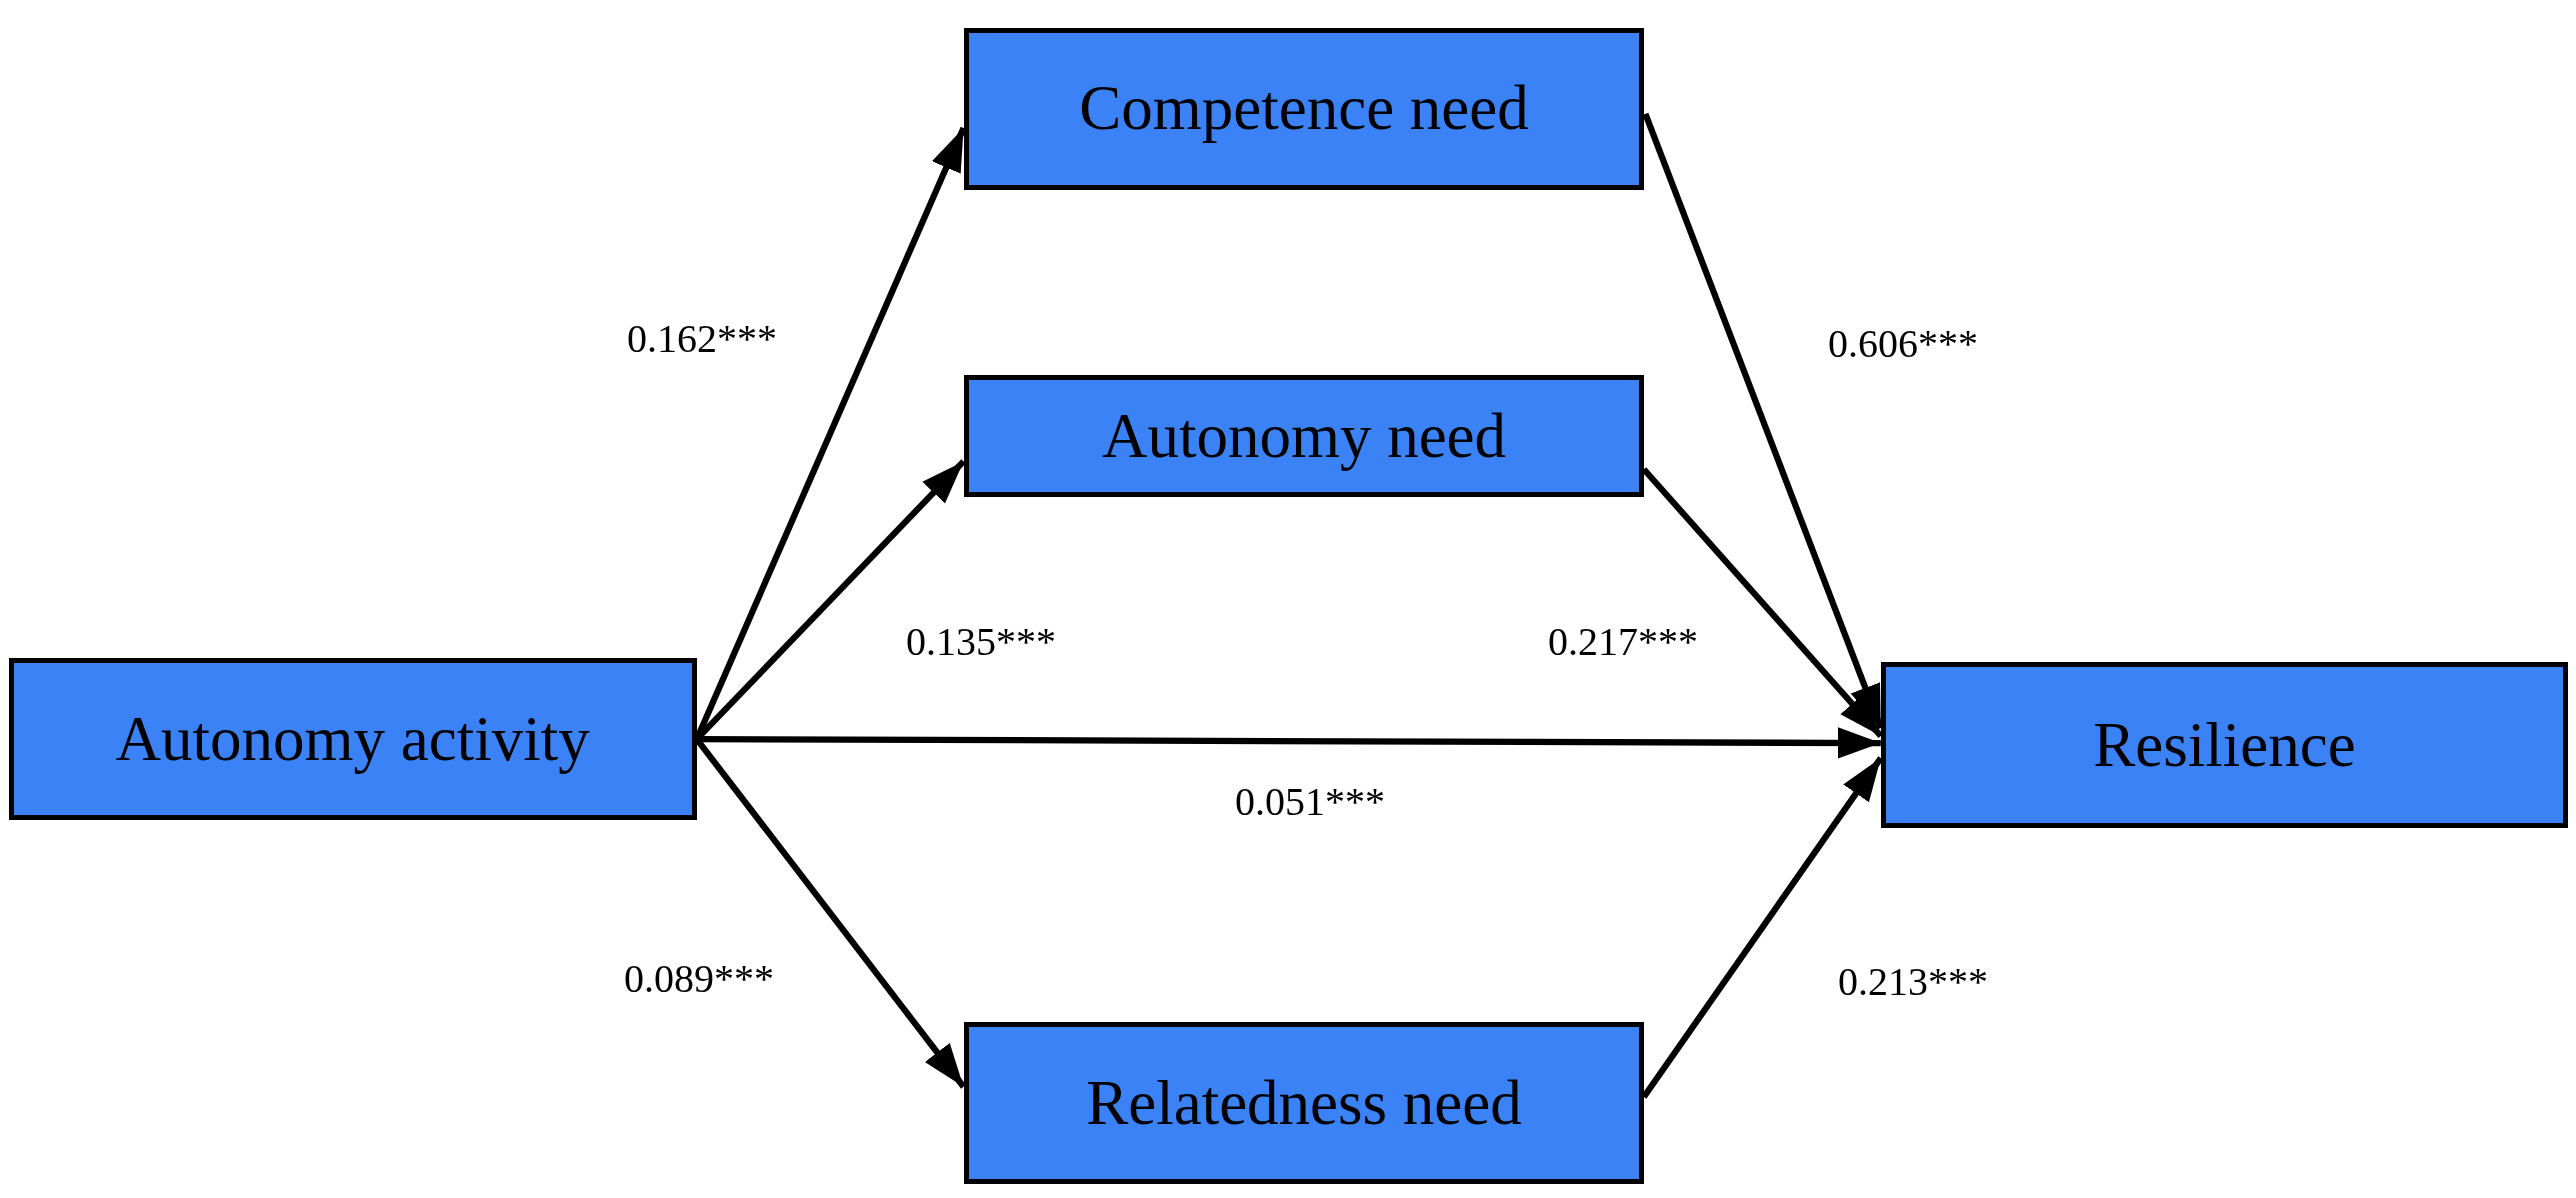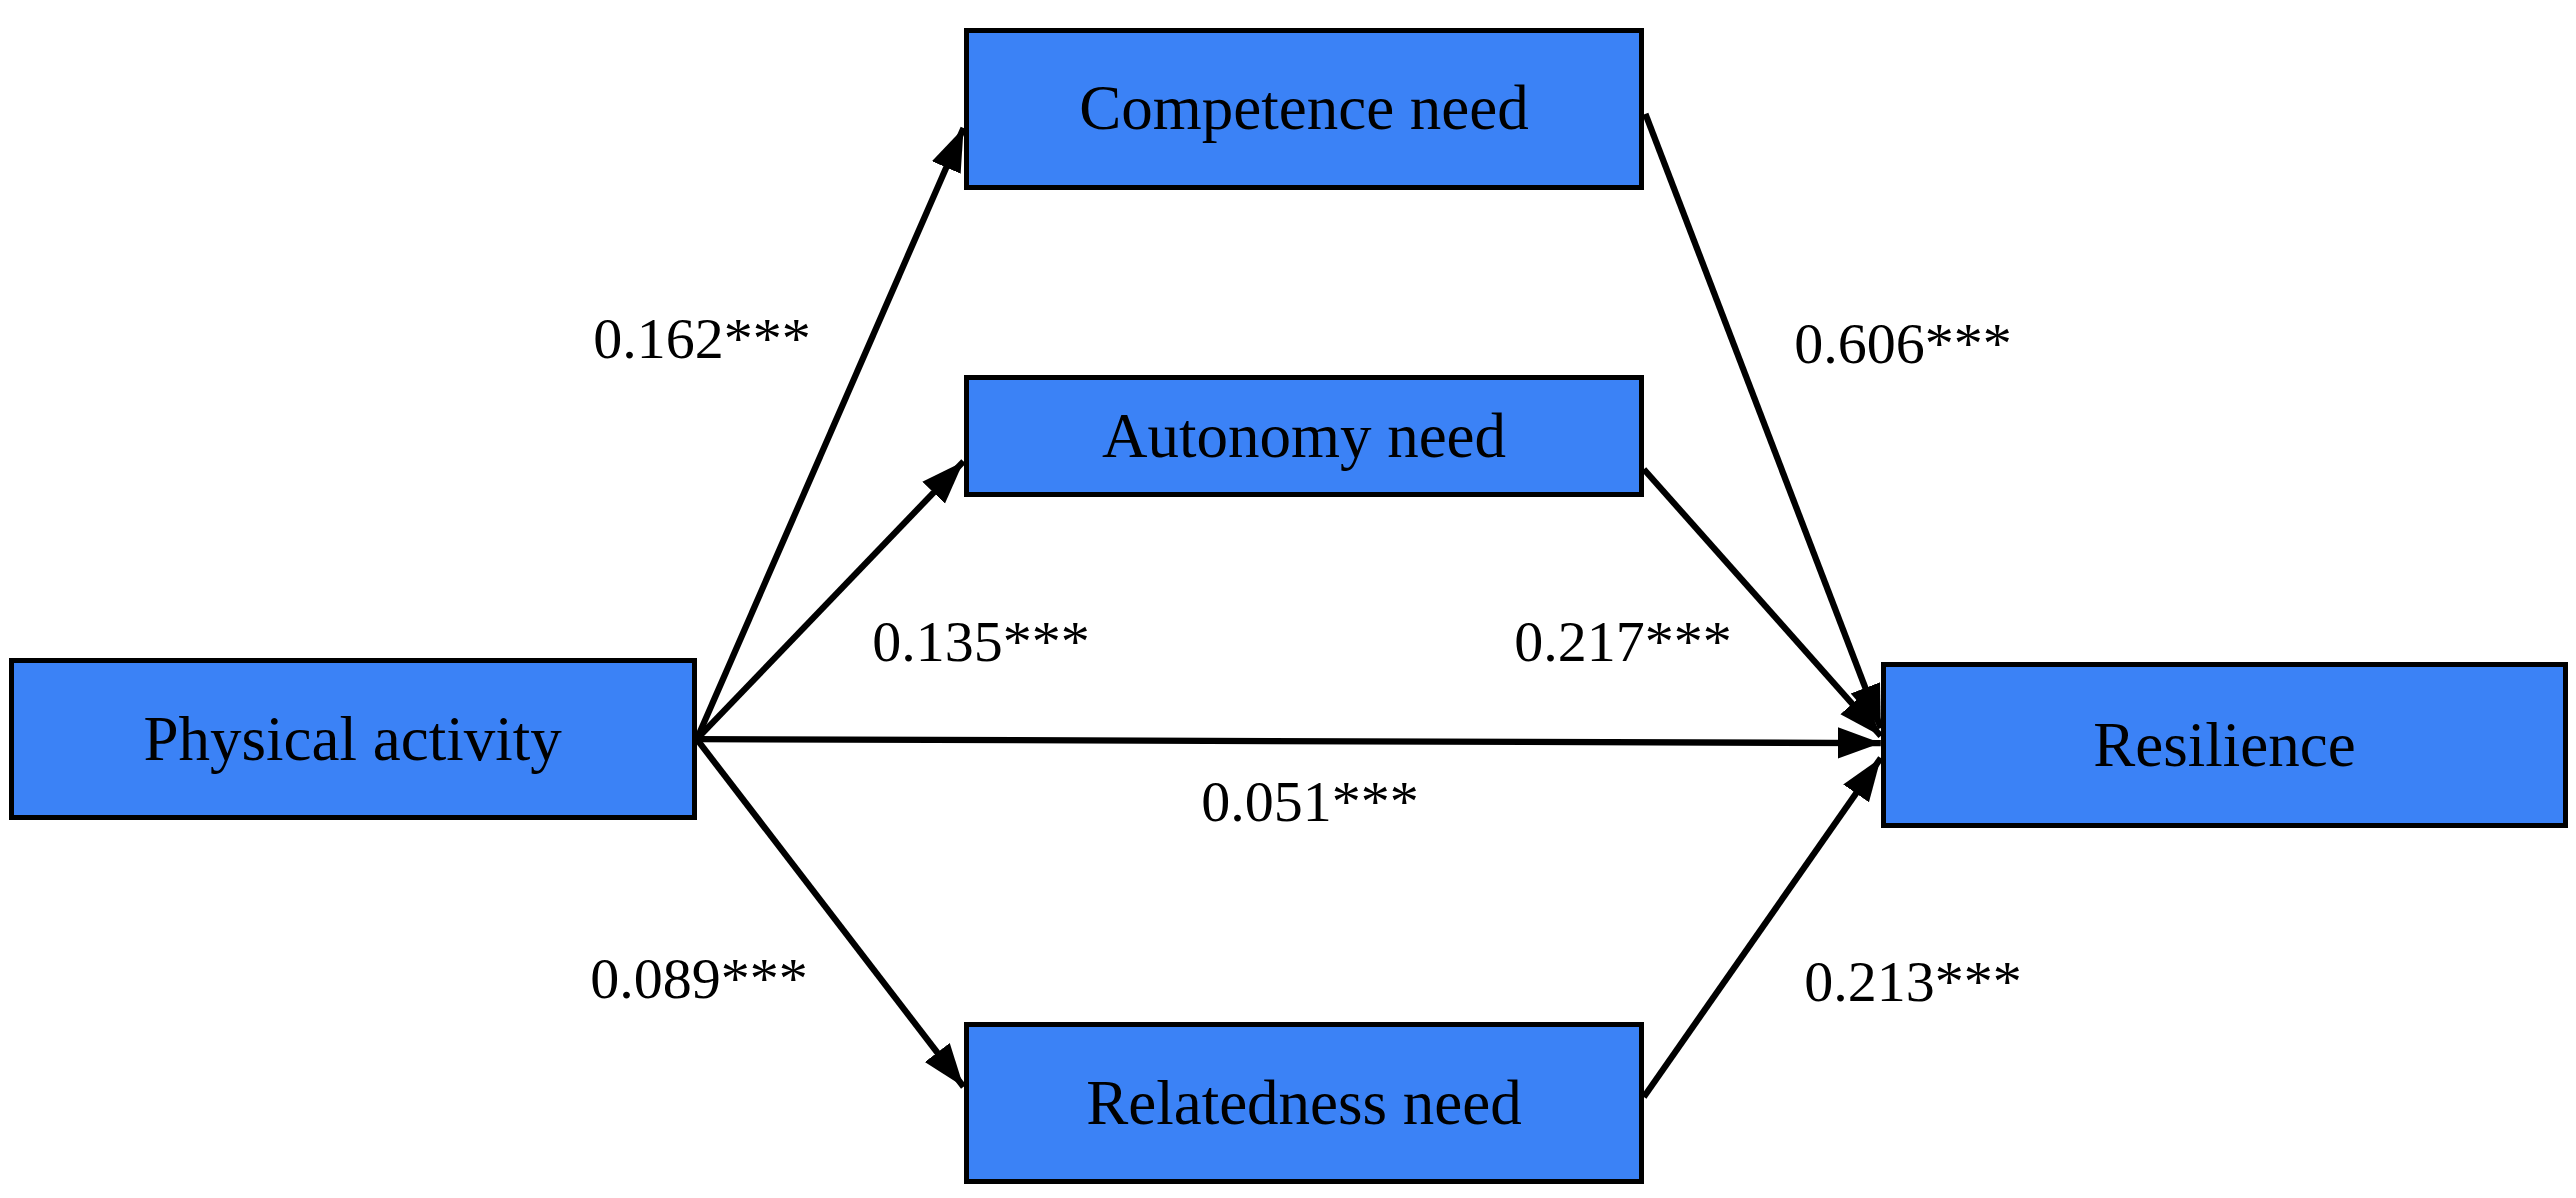--- a/index.html
+++ b/index.html
@@ -41,21 +41,21 @@
     white-space: nowrap;
   }
   .node-physical    { left: 8.6px;   top: 658px;  width: 688px; height: 162px; }
   .node-competence  { left: 964px; top: 27.5px;   width: 680px; height: 162px; }
   .node-autonomy    { left: 964px; top: 375px;  width: 680px; height: 122px; }
   .node-relatedness { left: 964px; top: 1022px; width: 680px; height: 162px; }
   .node-resilience  { left: 1881px; top: 662px;  width: 687px; height: 166px; }
   .coef {
     position: absolute;
     transform: translate(-50%, -50%);
-    font-size: 58px;
+    font-size: 40px;
     line-height: 1;
     white-space: nowrap;
   }
   .coef-pa-comp   { left: 702px;  top: 339px;  }
   .coef-pa-auto   { left: 981px; top: 642px;  }
   .coef-pa-relat  { left: 679px;  top: 979px; margin-left: 20px; }
   .coef-pa-resil  { left: 1310px; top: 802px; }
   .coef-comp-res  { left: 1903px; top: 344px;  }
   .coef-auto-res  { left: 1623px; top: 642px;  }
   .coef-relat-res { left: 1913px; top: 982px; }
@@ -74,21 +74,21 @@
     <line x1="888" y1="942" x2="1228" y2="163" marker-end="url(#ah)"></line>
     <line x1="888" y1="942" x2="1228" y2="588" marker-end="url(#ah)"></line>
     <line x1="888" y1="942" x2="1228" y2="1385" marker-end="url(#ah)"></line>
     <line x1="888" y1="942" x2="2397" y2="947" marker-end="url(#ah)"></line>
     <line x1="2097" y1="145" x2="2397" y2="928" marker-end="url(#ah)"></line>
     <line x1="2095" y1="598" x2="2397" y2="938" marker-end="url(#ah)"></line>
     <line x1="2095" y1="1398" x2="2397" y2="966" marker-end="url(#ah)"></line>
   </svg>
 
   <div class="node node-physical">
-    <span>Physical activity</span>
+    <span>Autonomy activity</span>
   </div>
 
   <div class="node node-competence">
     <span>Competence need</span>
   </div>
 
   <div class="node node-autonomy">
     <span>Autonomy need</span>
   </div>
 

